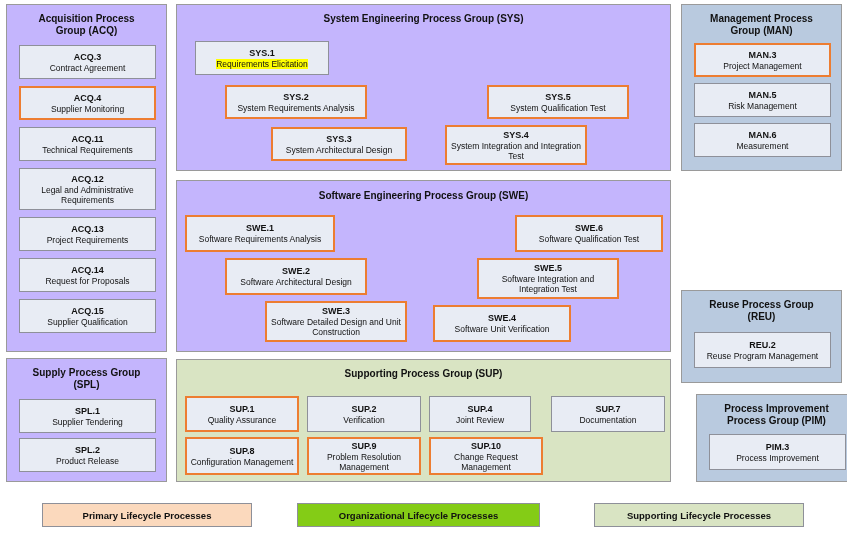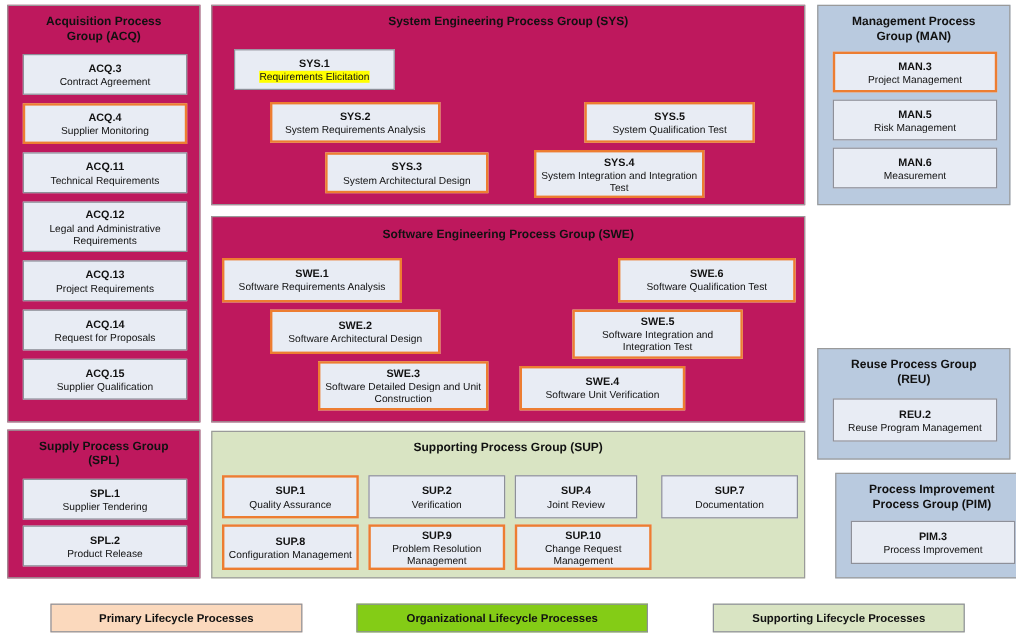--- a/index.html
+++ b/index.html
@@ -11,21 +11,21 @@
     overflow:hidden;
   }
   #canvas{position:relative;width:847px;height:534px;}
 
   
   .panel{
     position:absolute;
     box-sizing:border-box;
     border:1px solid #9a9a9a;
   }
-  .panel.primary{background:#be185d;}
+  .panel.primary{background:#c4b5fd;}
   .panel.org{background:#b9cadf;}
   .panel.support{background:#d9e4c3;}
 
   .panel-title{
     position:absolute;
     left:0;right:0;
     text-align:center;
     font-size:10px;
     font-weight:bold;
     line-height:12px;

